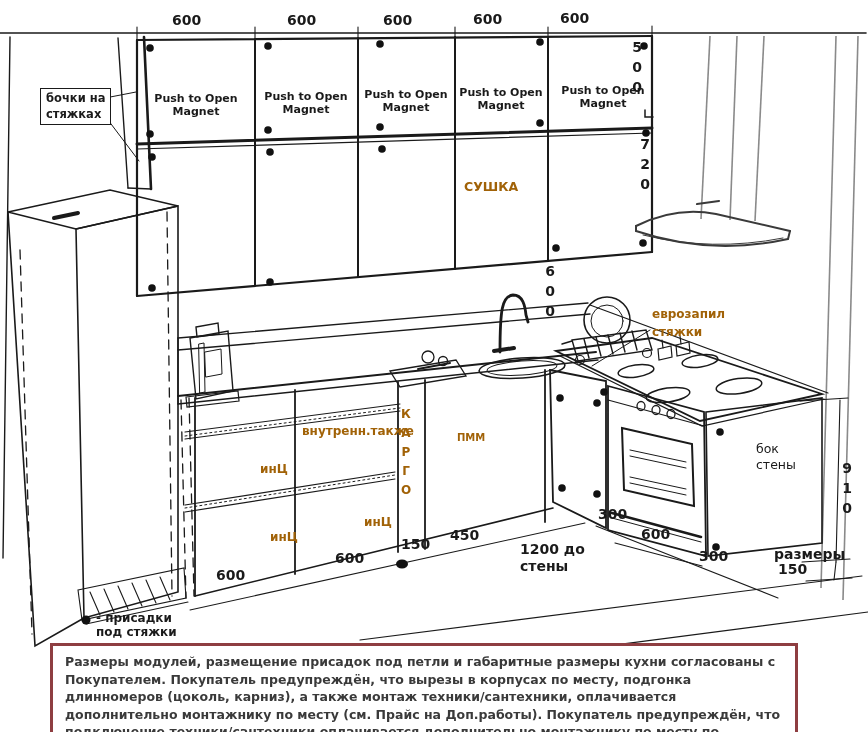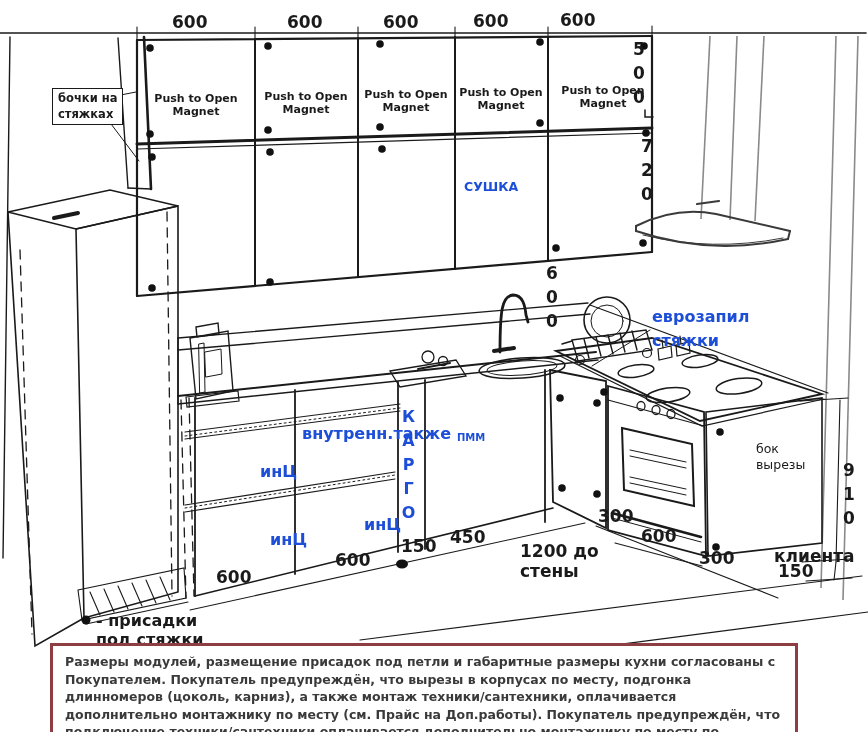--- a/index.html
+++ b/index.html
@@ -1,21 +1,21 @@
 <!DOCTYPE html>
 <html><head>
 <meta charset="utf-8">
 <style>
   html,body{margin:0;padding:0;background:#fff;}
   .stage{position:relative;width:868px;height:732px;background:#ffffff;overflow:hidden;
          font-family:"DejaVu Sans",sans-serif;color:#1a1a1a;}
   .stage svg{position:absolute;left:0;top:0;}
-  .lbl{position:absolute;font-weight:bold;font-size:16px;line-height:1.2;white-space:pre-line;color:#1a1a1a;}
-  .dim{font-size:17px;}
-  .red{color:#1d4ed8;}
+  .lbl{position:absolute;font-weight:bold;font-size:12px;line-height:1.2;white-space:pre-line;color:#1a1a1a;}
+  .dim{font-size:14px;}
+  .red{color:#a16207;}
   .push{width:92px;text-align:center;font-size:11px;line-height:1.2;}
   .boxed{border:1px solid #1a1a1a;background:#fff;padding:2px 5px;font-size:11.5px;line-height:1.35;}
   .vt{writing-mode:vertical-rl;text-orientation:upright;line-height:1;letter-spacing:3px;}
   .vt5{letter-spacing:4px;}
   .note{position:absolute;left:50px;top:643px;width:718px;height:110px;border:3px solid #8e3e41;
         background:#fff;padding:7px 12px;font-weight:bold;font-size:12.5px;line-height:1.4;color:#3a3a3a;}
 </style>
 </head>
 <body>
 
@@ -263,26 +263,26 @@
 <div class="lbl red" style="left:464px;top:179px;font-size:12.5px">СУШКА</div>
 <div class="lbl red" style="left:652px;top:305px;line-height:1.5">еврозапил
 стяжки</div>
 <div class="lbl red" style="left:302px;top:424px">внутренн.также</div>
 <div class="lbl red" style="left:260px;top:462px">инЦ</div>
 <div class="lbl red" style="left:270px;top:530px">инЦ</div>
 <div class="lbl red" style="left:364px;top:515px">инЦ</div>
 <div class="lbl red vt" style="left:400px;top:407px;letter-spacing:5px">КАРГО</div>
 <div class="lbl red" style="left:457px;top:432px;font-size:10px">ПММ</div>
 
-<div class="lbl boxed" style="left:52px;top:88px">бочки на
+<div class="lbl boxed" style="left:40px;top:88px">бочки на
 стяжках</div>
 
 <div class="lbl" style="left:756px;top:441px;font-weight:normal;font-size:12.5px;line-height:1.3">бок
-вырезы</div>
-<div class="lbl dim" style="left:774px;top:546px">клиента</div>
+стены</div>
+<div class="lbl dim" style="left:774px;top:546px">размеры</div>
 <div class="lbl dim" style="left:778px;top:561px">150</div>
 <div class="lbl" style="left:96px;top:611px">- присадки
 под стяжки</div>
 
 <div class="lbl dim" style="left:216px;top:567px">600</div>
 <div class="lbl dim" style="left:335px;top:550px">600</div>
 <div class="lbl dim" style="left:401px;top:536px">150</div>
 <div class="lbl dim" style="left:450px;top:527px">450</div>
 <div class="lbl dim" style="left:520px;top:541px">1200 до
 стены</div>

